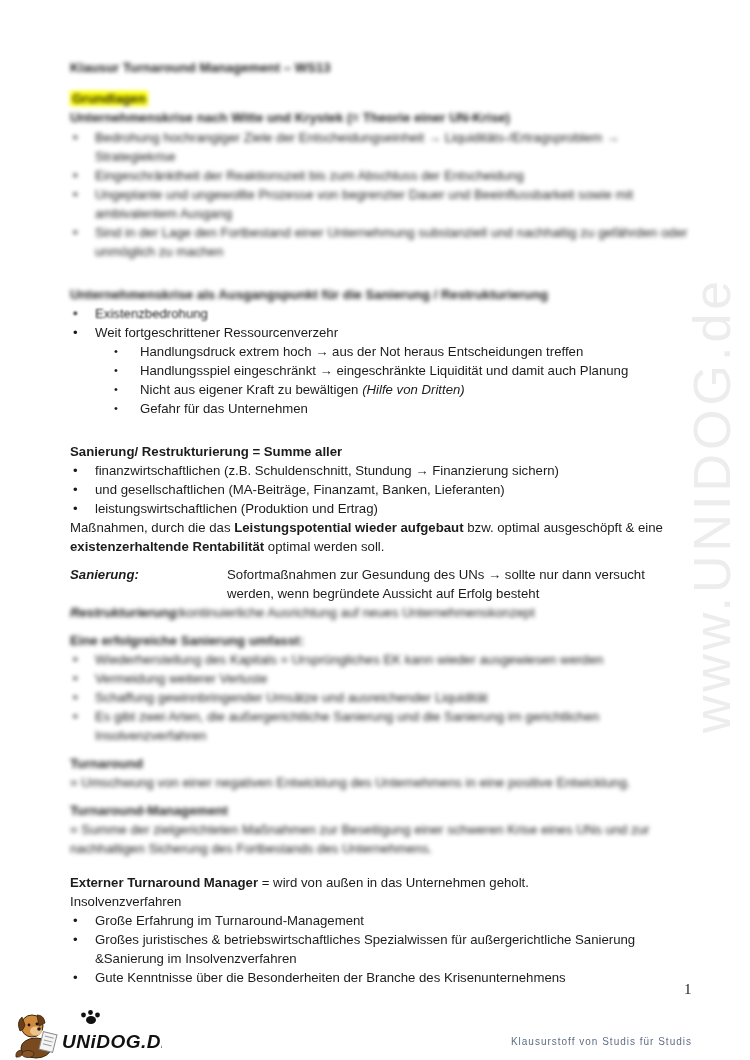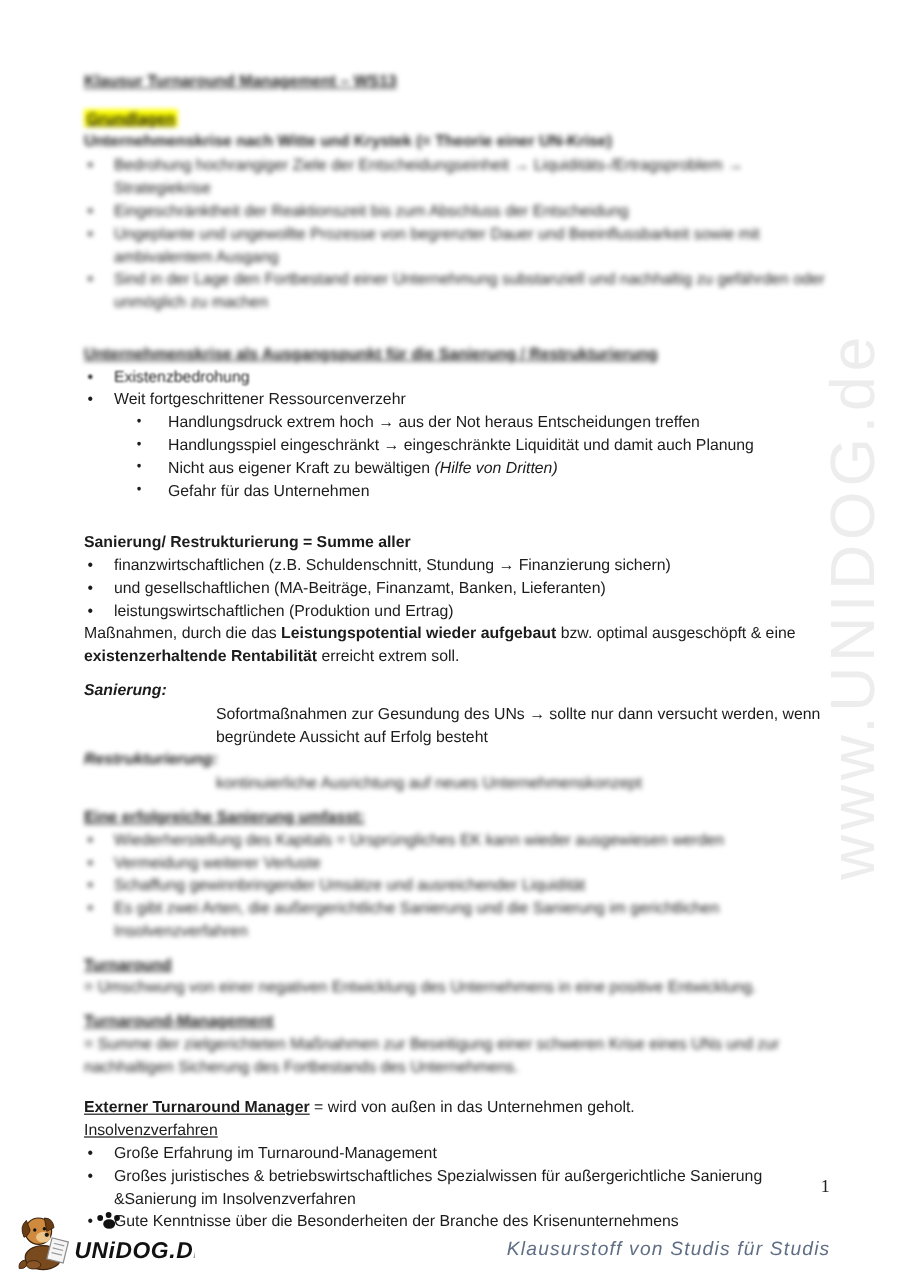--- a/index.html
+++ b/index.html
@@ -3,52 +3,52 @@
 <meta charset="utf-8">
 <style>
   html,body{margin:0;padding:0;background:#e8e8e8;}
   .page{
     position:relative;width:750px;height:1060px;margin:0 auto;background:#fff;
     font-family:"Liberation Sans","DejaVu Sans",sans-serif;
     font-size:13.2px;line-height:19px;color:#1c1c1c;overflow:hidden;
   }
   .content{position:absolute;left:70px;top:50px;width:622px;}
   .b{font-weight:bold;}
-  .u{text-decoration:underline;}
+  .u{}
   .i{font-style:italic;}
   .blur{filter:blur(2.1px);}
   .blur-half{filter:blur(1px);}
   .hl{background:var(--highlight,#ffff00);padding:0 2px;}
   .h{font-weight:bold;}
   .li{display:flex;}
   .li::before{content:"\2022";flex:none;width:22px;padding-left:3px;}
   .li.sub{margin-left:33px;}
   .li.sub::before{width:26px;padding-left:11px;font-size:11px;line-height:19px;}
   .mt-title{margin-top:8px;}
   .mt-grund{margin-top:12px;}
   .mt-sec{margin-top:24px;}
-  .mt-sec2{margin-top:9px;}
+  .mt-sec2{margin-top:9px;gap:47px;}
   .mt-ext{margin-top:15px;}
   .defrow{display:flex;}
   .defrow .term{flex:none;width:110px;font-weight:bold;font-style:italic;}
-  .defrow .def{flex:1;margin-top:20px;}
+  .defrow .def{flex:1;}
   .watermark{
     position:absolute;left:712px;top:505px;
     transform:translate(-50%,-50%) rotate(-90deg);
     white-space:nowrap;font-size:52px;letter-spacing:4px;
     color:var(--watermark,#ededed);font-weight:400;pointer-events:none;
   }
   .pagenum{
     position:absolute;left:684px;top:980px;
     font-family:"Liberation Serif","DejaVu Serif",serif;font-size:15px;color:#222;
   }
   .footer-logo{position:absolute;left:12px;top:1006px;}
   .tagline{
     position:absolute;right:58px;top:1032px;
-    font-style:italic;font-size:16px;letter-spacing:1px;
+    font-size:10px;letter-spacing:1px;
     color:var(--tagline_text,#5f6e84);
   }
 </style>
 </head>
 <body>
 
 <div class="page">
 
   <div class="watermark">www.UNIDOG.de</div>
 
@@ -96,21 +96,21 @@
     <div class="h mt-sec">Sanierung/ Restrukturierung = Summe aller</div>
     <div class="li">
         <span>finanzwirtschaftlichen (z.B. Schuldenschnitt, Stundung → Finanzierung sichern)</span>
       </div>
     <div class="li">
         <span>und gesellschaftlichen (MA-Beiträge, Finanzamt, Banken, Lieferanten)</span>
       </div>
     <div class="li">
         <span>leistungswirtschaftlichen (Produktion und Ertrag)</span>
       </div>
-    <div><span>Maßnahmen, durch die das </span><span class="b">Leistungspotential wieder aufgebaut</span><span> bzw. optimal ausgeschöpft &amp; eine </span><span class="b">existenzerhaltende Rentabilität</span><span> erreicht extrem soll.</span></div>
+    <div><span>Maßnahmen, durch die das </span><span class="b">Leistungspotential wieder aufgebaut</span><span> bzw. optimal ausgeschöpft &amp; eine </span><span class="b">existenzerhaltende Rentabilität</span><span> optimal werden soll.</span></div>
 
     <div class="defrow mt-sec2">
       <span class="term">Sanierung:</span>
       <span class="def">Sofortmaßnahmen zur Gesundung des UNs → sollte nur dann versucht werden, wenn begründete Aussicht auf Erfolg besteht</span>
     </div>
     <div class="defrow blur">
       <span class="term">Restrukturierung:</span>
       <span class="def">kontinuierliche Ausrichtung auf neues Unternehmenskonzept</span>
     </div>
 

